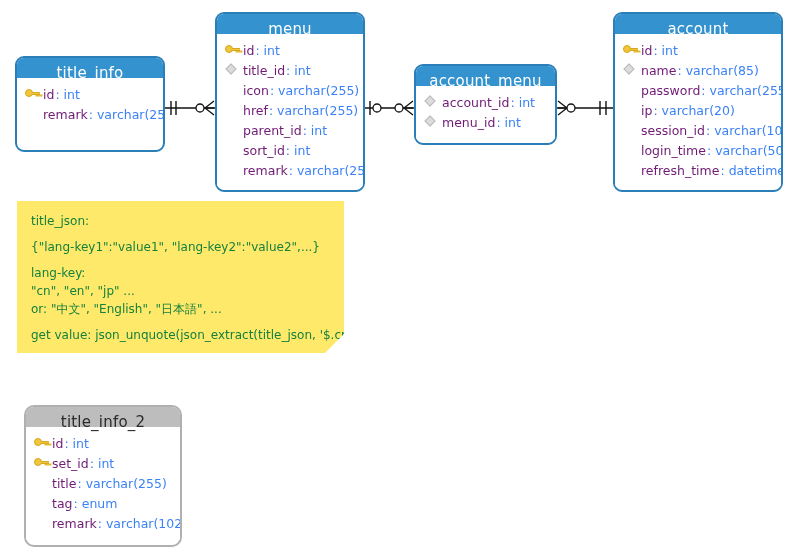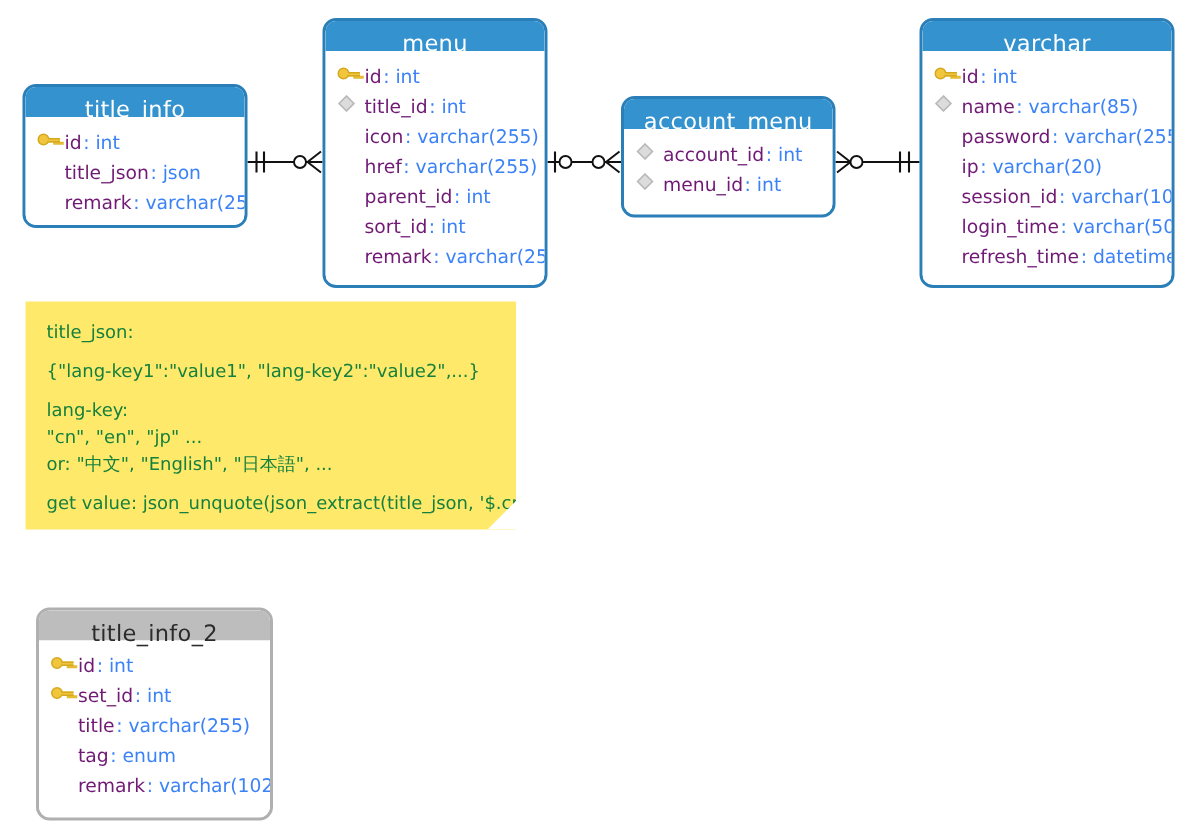--- a/index.html
+++ b/index.html
@@ -38,20 +38,21 @@
   .table {
     position: absolute;
     box-sizing: border-box;
     border: 2px solid #2b7fb8;
     border-radius: 9px;
     background: #ffffff;
     overflow: hidden;
   }
   .table.gray {
     border-color: #b0b0b0;
+    border-radius: 10px;
   }
 
   .table-header {
     height: 20px;
     line-height: 30px;
     text-align: center;
     background: #3492cf;
     color: #ffffff;
     font-size: 15px;
     letter-spacing: 0.2px;
@@ -212,25 +213,20 @@
   <div class="table" id="tbl-title_info" style="left:15px; top:56px; width:150px; height:96px;">
     <div class="table-header">title_info</div>
     <div class="table-body">
       <div class="field-row">
         <span class="field-icon icon-key"></span>
         <span class="field-name">id</span>
         <span class="field-type">:&nbsp;<span>int</span></span>
       </div>
       <div class="field-row">
         <span class="field-icon"></span>
-        <span class="field-name">title_json</span>
-        <span class="field-type">:&nbsp;<span>json</span></span>
-      </div>
-      <div class="field-row">
-        <span class="field-icon"></span>
         <span class="field-name">remark</span>
         <span class="field-type">:&nbsp;<span>varchar(255)</span></span>
       </div>
     </div>
   </div>
 
   <div class="table" id="tbl-menu" style="left:215px; top:12px; width:150px; height:180px;">
     <div class="table-header">menu</div>
     <div class="table-body">
       <div class="field-row">
@@ -281,21 +277,21 @@
       </div>
       <div class="field-row">
         <span class="field-icon icon-diamond"></span>
         <span class="field-name">menu_id</span>
         <span class="field-type">:&nbsp;<span>int</span></span>
       </div>
     </div>
   </div>
 
   <div class="table" id="tbl-account" style="left:613px; top:12px; width:170px; height:180px;">
-    <div class="table-header">varchar</div>
+    <div class="table-header">account</div>
     <div class="table-body">
       <div class="field-row">
         <span class="field-icon icon-key"></span>
         <span class="field-name">id</span>
         <span class="field-type">:&nbsp;<span>int</span></span>
       </div>
       <div class="field-row">
         <span class="field-icon icon-diamond"></span>
         <span class="field-name">name</span>
         <span class="field-type">:&nbsp;<span>varchar(85)</span></span>

